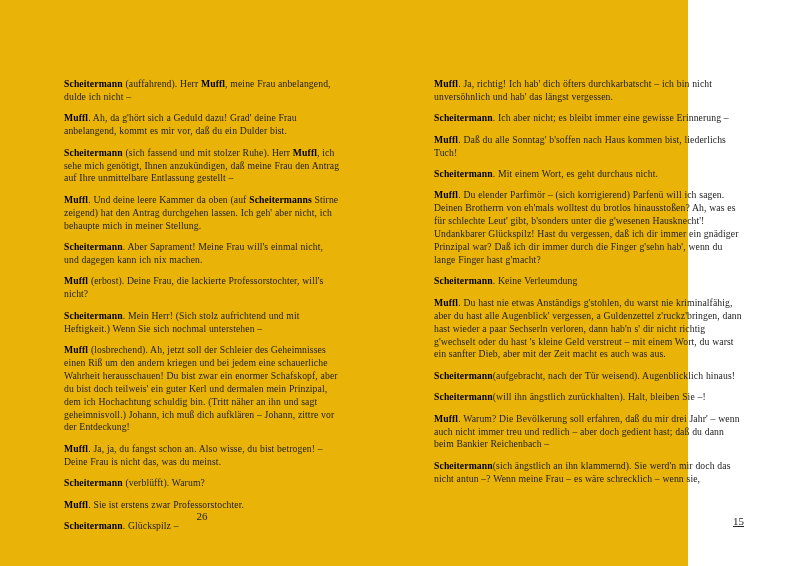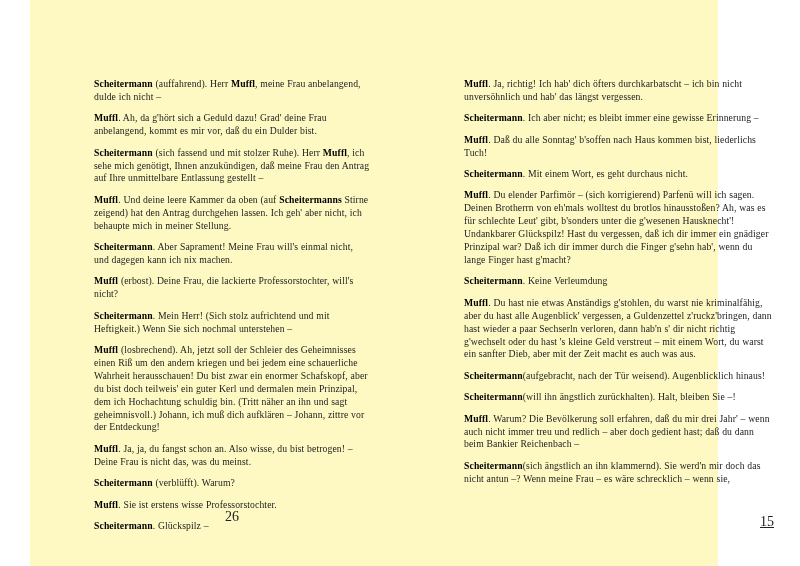--- a/index.html
+++ b/index.html
@@ -13,22 +13,21 @@
     height: 566px;
     overflow: hidden;
     font-family: "Liberation Serif", "DejaVu Serif", serif;
     color: #1a1a1a;
     -webkit-font-smoothing: none;
   }
   #page {
     position: relative;
     width: 688px;
     height: 566px;
-    background: #fef9c3;
-    margin-left: 30px;
+    background: #eab308;
   }
   .columns {
     position: absolute;
     top: 78px;
     left: 0;
     width: 800px;
     height: 470px;
     display: flex;
     flex-direction: row;
     align-items: flex-start;
@@ -57,21 +56,21 @@
     color: #222222;
   }
   .speech:last-of-type {
     margin-bottom: 0;
   }
   .speaker {
     font-weight: bold;
     color: #000000;
   }
   .page-number {
-    font-size: 14px;
+    font-size: 11px;
     line-height: 13px;
     color: #222222;
     text-align: center;
     font-weight: normal;
   }
   .pagenum-left {
     position: absolute;
     left: 64px;
     width: 276px;
     top: 432px;
@@ -97,21 +96,21 @@
           <p class="speech"><span class="speaker">Scheitermann</span><span> (auffahrend). Herr </span><span class="speaker">Muffl</span><span>, meine Frau anbelangend, dulde ich nicht –</span></p>
           <p class="speech"><span class="speaker">Muffl</span><span>. Ah, da g'hört sich a Geduld dazu! Grad' deine Frau anbelangend, kommt es mir vor, daß du ein Dulder bist.</span></p>
           <p class="speech"><span class="speaker">Scheitermann</span><span> (sich fassend und mit stolzer Ruhe). Herr </span><span class="speaker">Muffl</span><span>, ich sehe mich genötigt, Ihnen anzukündigen, daß meine Frau den Antrag auf Ihre unmittelbare Entlassung gestellt –</span></p>
           <p class="speech"><span class="speaker">Muffl</span><span>. Und deine leere Kammer da oben (auf </span><span class="speaker">Scheitermanns</span><span> Stirne zeigend) hat den Antrag durchgehen lassen. Ich geh' aber nicht, ich behaupte mich in meiner Stellung.</span></p>
           <p class="speech"><span class="speaker">Scheitermann</span><span>. Aber Saprament! Meine Frau will's einmal nicht, und dagegen kann ich nix machen.</span></p>
           <p class="speech"><span class="speaker">Muffl</span><span> (erbost). Deine Frau, die lackierte Professorstochter, will's nicht?</span></p>
           <p class="speech"><span class="speaker">Scheitermann</span><span>. Mein Herr! (Sich stolz aufrichtend und mit Heftigkeit.) Wenn Sie sich nochmal unterstehen –</span></p>
           <p class="speech"><span class="speaker">Muffl</span><span> (losbrechend). Ah, jetzt soll der Schleier des Geheimnisses einen Riß um den andern kriegen und bei jedem eine schauerliche Wahrheit herausschauen! Du bist zwar ein enormer Schafskopf, aber du bist doch teilweis' ein guter Kerl und dermalen mein Prinzipal, dem ich Hochachtung schuldig bin. (Tritt näher an ihn und sagt geheimnisvoll.) Johann, ich muß dich aufklären – Johann, zittre vor der Entdeckung!</span></p>
           <p class="speech"><span class="speaker">Muffl</span><span>. Ja, ja, du fangst schon an. Also wisse, du bist betrogen! – Deine Frau is nicht das, was du meinst.</span></p>
           <p class="speech"><span class="speaker">Scheitermann</span><span> (verblüfft). Warum?</span></p>
-          <p class="speech"><span class="speaker">Muffl</span><span>. Sie ist erstens wisse Professorstochter.</span></p>
+          <p class="speech"><span class="speaker">Muffl</span><span>. Sie ist erstens zwar Professorstochter.</span></p>
           <p class="speech"><span class="speaker">Scheitermann</span><span>. Glückspilz –</span></p>
         </div>
       <div class="page-number pagenum-left">26</div>
     </div>
 
     <div class="column column-right">
       <div id="right-speeches">
           <p class="speech"><span class="speaker">Muffl</span><span>. Ja, richtig! Ich hab' dich öfters durchkarbatscht – ich bin nicht unversöhnlich und hab' das längst vergessen.</span></p>
           <p class="speech"><span class="speaker">Scheitermann</span><span>. Ich aber nicht; es bleibt immer eine gewisse Erinnerung –</span></p>
           <p class="speech"><span class="speaker">Muffl</span><span>. Daß du alle Sonntag' b'soffen nach Haus kommen bist, liederlichs Tuch!</span></p>

